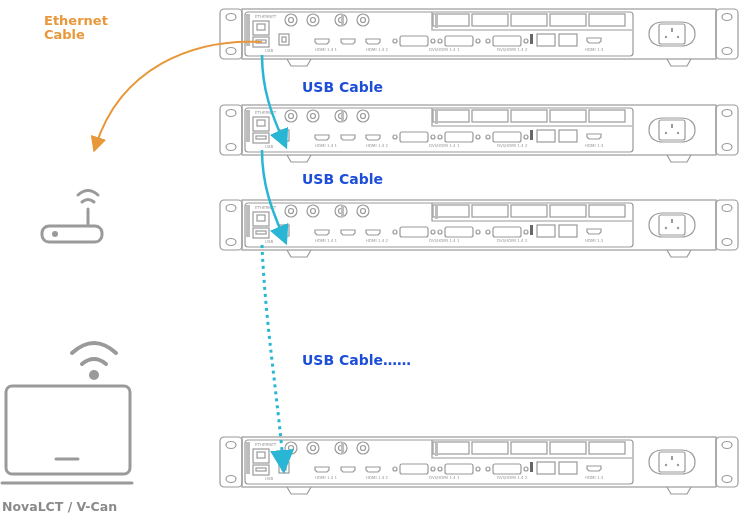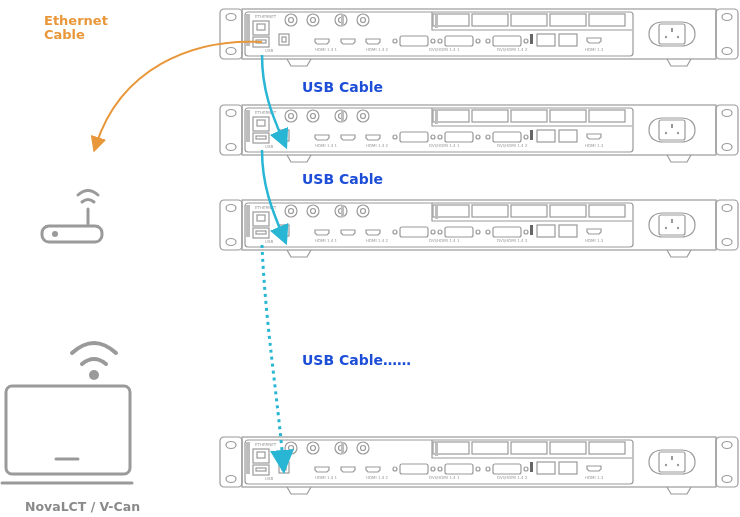--- a/index.html
+++ b/index.html
@@ -1,21 +1,21 @@
 <!DOCTYPE html>
 <html><head>
 <meta charset="utf-8">
 <style>
   html, body { margin:0; padding:0; background:#ffffff; }
   body { width:740px; height:517px; position:relative; overflow:hidden;
          font-family:"DejaVu Sans", sans-serif; }
   .abs { position:absolute; }
   .lbl-eth { left:44px; top:14px; color:#E8973A; font-weight:bold; font-size:13px; line-height:14px; }
   .lbl-usb { color:#1d4ed8; font-weight:bold; font-size:14px; }
-  .lbl-pc { left:2px; top:499px; color:#8a8a8a; font-weight:bold; font-size:12.5px;margin-left:23px; }
+  .lbl-pc { left:2px; top:499px; color:#8a8a8a; font-weight:bold; font-size:12.5px; }
   svg text { font-family:"DejaVu Sans", sans-serif; }
   .device { position:absolute; left:219px; width:520px; height:56px; }
 </style>
 </head>
 <body>
 
 <div class="abs lbl-eth">
   <div>Ethernet</div>
   <div>Cable</div>
 </div>

